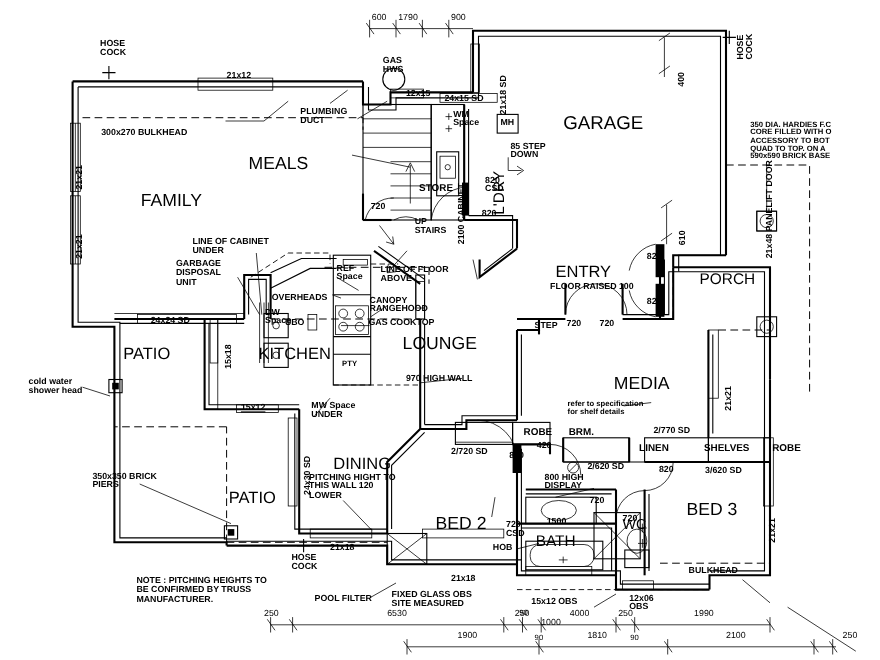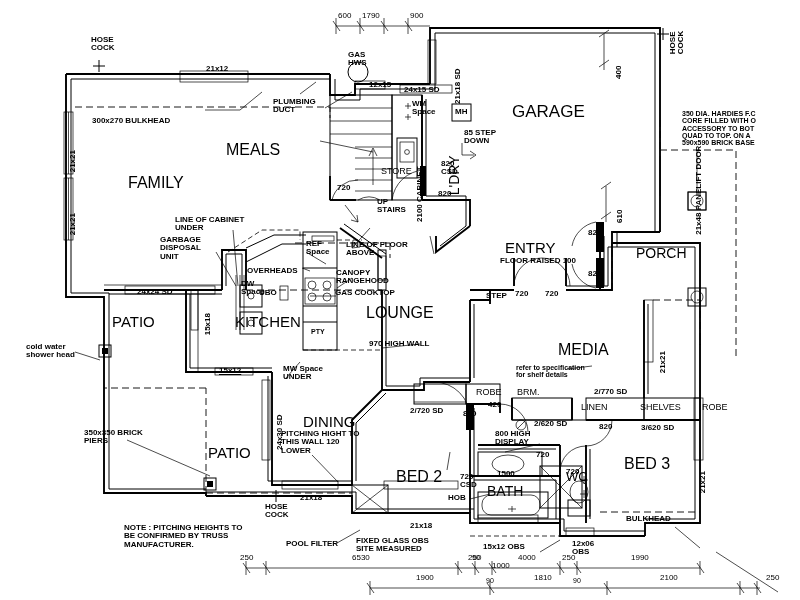--- a/index.html
+++ b/index.html
@@ -4,21 +4,21 @@
 <style>
   html,body{margin:0;padding:0;background:#ffffff;}
   body{width:800px;height:600px;overflow:hidden;
        font-family:"Liberation Sans","DejaVu Sans",sans-serif;color:#000;}
   #plan{position:relative;width:800px;height:600px;background:#fff;}
   #plan svg{position:absolute;left:0;top:0;}
   .lbl{position:absolute;white-space:pre;line-height:1.05;letter-spacing:0px;}
   .room{font-size:15px;font-weight:400;}
   .note{font-size:8px;font-weight:bold;}
   .note7{font-size:7px;font-weight:bold;}
-  .note9{font-size:9px;font-weight:normal;padding-left:48px;}
+  .note9{font-size:9px;font-weight:bold;padding-left:48px;}
   .dim{font-size:8px;}
   .dim7{font-size:7px;}
   .rot90{transform:rotate(-90deg);}
 </style>
 </head>
 <body>
 
 <div id="plan">
 
 <svg width="800" height="600">

